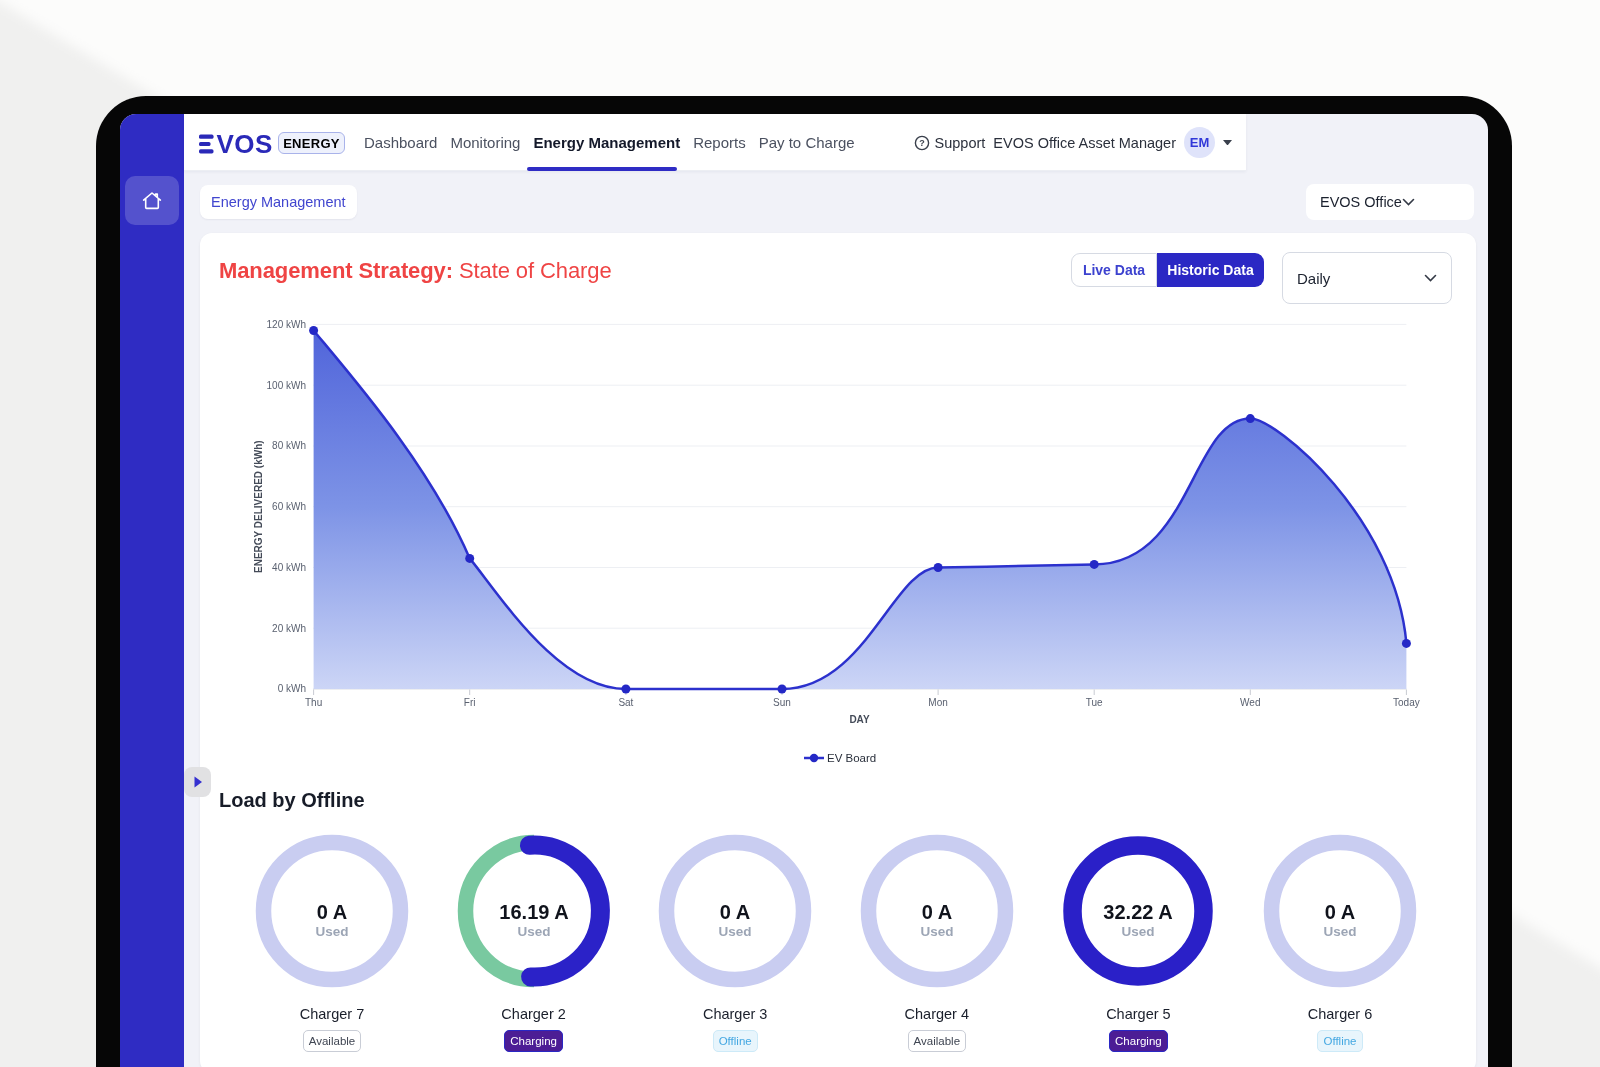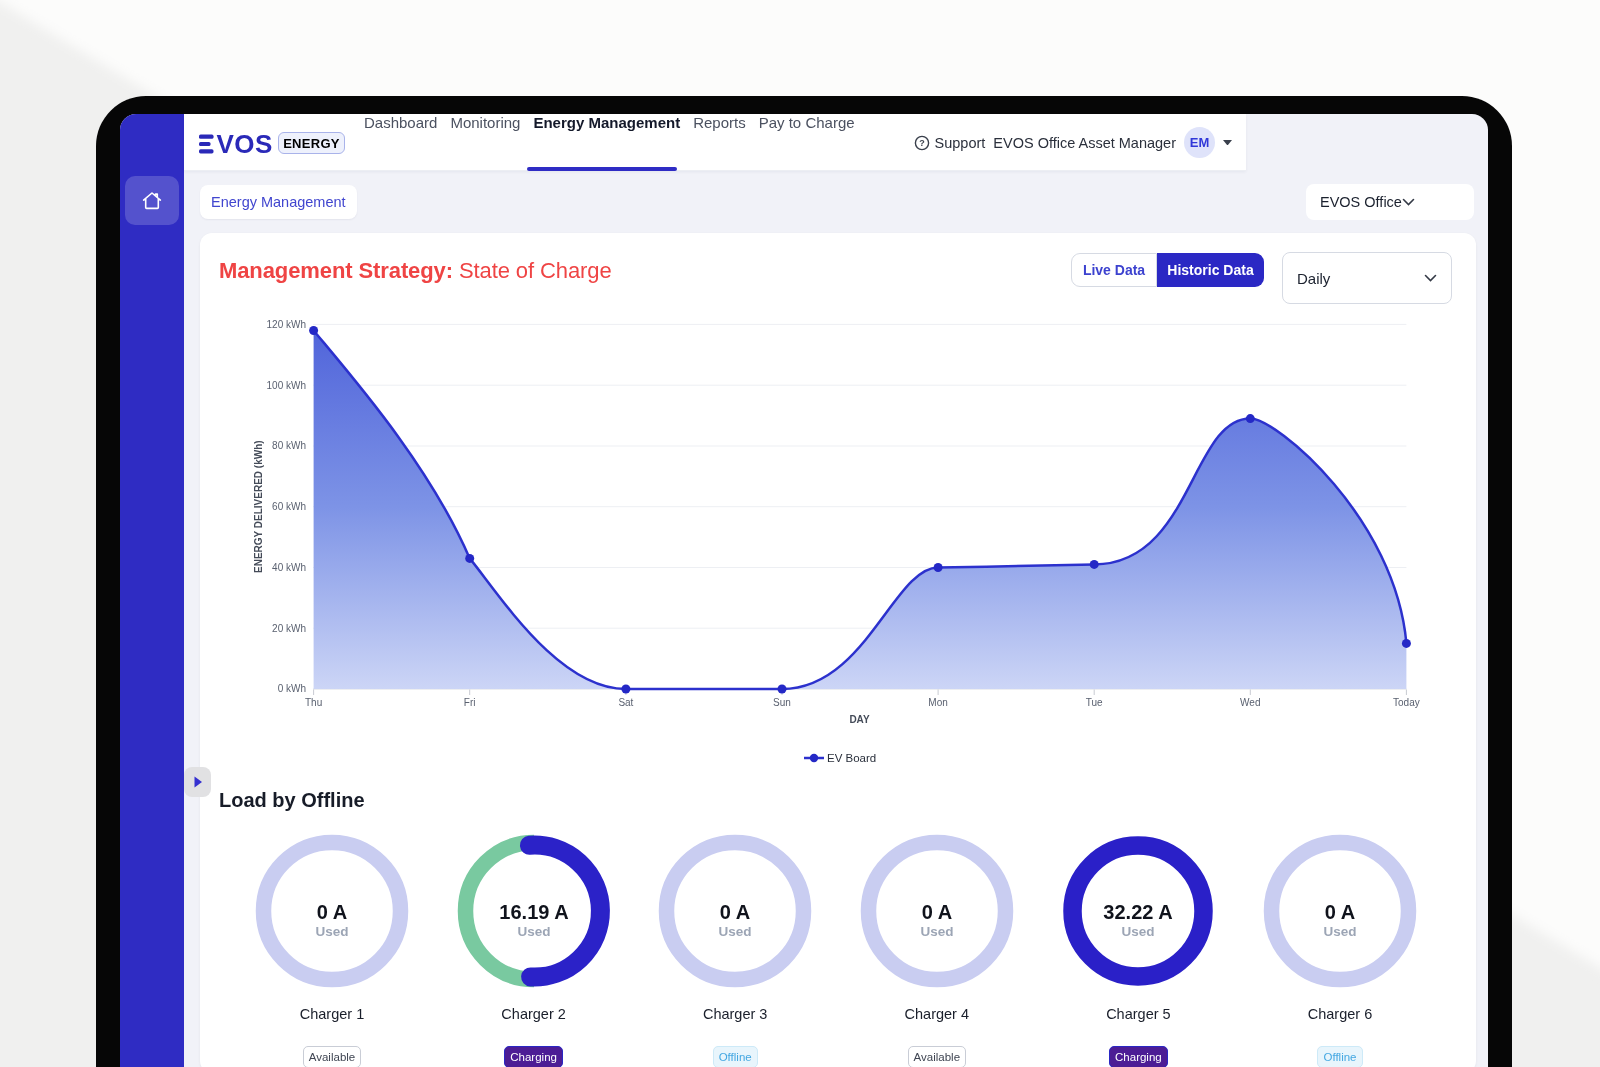--- a/index.html
+++ b/index.html
@@ -3,39 +3,39 @@
 <style>
 *{margin:0;padding:0;box-sizing:border-box}
 html,body{width:1600px;height:1067px;overflow:hidden}
 body{font-family:"Liberation Sans",sans-serif;position:relative;background:#f0f0ef}
 #bg{position:absolute;left:0;top:0}
 #frame{position:absolute;left:96px;top:96px;width:1416px;height:1100px;background:#060606;border-radius:50px}
 #screen{position:absolute;left:120px;top:114px;width:1368px;height:953px;background:#f1f2f8;border-radius:16px 16px 0 0;overflow:hidden}
 #sidebar{position:absolute;left:0;top:0;width:64px;height:953px;background:#2f2cc3}
 #homebtn{position:absolute;left:5px;top:62px;width:54px;height:49px;background:rgba(255,255,255,.18);border-radius:10px;display:flex;align-items:center;justify-content:center}
 #navbar{position:absolute;left:64px;top:0;width:1062px;height:57px;background:#fff;box-shadow:0 1px 3px rgba(25,35,80,0.06);border-bottom:1px solid #eceef3}
-.navlinks{position:absolute;left:180px;top:0;height:57px;display:flex;gap:13px;font-size:15px;color:#4b5160}
+.navlinks{position:absolute;left:180px;top:0;height:57px;display:flex;align-items:center;gap:13px;font-size:15px;color:#4b5160}
 .navlinks .act{font-weight:bold;color:#14192a}
 #underline{position:absolute;left:343px;top:53px;width:150px;height:4px;background:#2f2cc4;border-radius:2px}
 #navright{position:absolute;right:14px;top:0;height:57px;display:flex;align-items:center;gap:8px;font-size:14.5px;color:#2b303c}
 #avatar{width:31px;height:31px;flex-shrink:0;border-radius:50%;background:#dfe3fa;color:#3138d8;font-weight:bold;font-size:13px;display:flex;align-items:center;justify-content:center}
 #crumb{position:absolute;left:80px;top:71px;height:34px;background:#fff;border-radius:8px;box-shadow:0 1px 2px rgba(20,25,60,.06);display:flex;align-items:center;padding:0 11px;font-size:14.5px;color:#4146cf}
 #sitesel{position:absolute;left:1186px;top:70px;width:168px;height:36px;background:#fff;border-radius:8px;display:flex;align-items:center;padding:0 14px;font-size:14.5px;color:#1b212e;justify-content:flex-start}
 #card{position:absolute;left:80px;top:119px;width:1276px;height:840px;background:#fff;border-radius:12px;box-shadow:0 1px 3px rgba(16,24,40,.06)}
 #title{position:absolute;left:19px;top:25px;font-size:22px;color:#ef4444;letter-spacing:-0.1px}
 #toggle{position:absolute;left:871px;top:20px;height:34px;display:flex;font-size:14px;font-weight:bold}
 #livebtn{width:86px;border:1px solid #d6dae3;border-radius:9px 0 0 9px;background:#fff;color:#3c42cf;display:flex;align-items:center;justify-content:center}
 #histbtn{width:107px;border-radius:0 9px 9px 0;background:#2b28c4;color:#fff;display:flex;align-items:center;justify-content:center}
 #dailysel{position:absolute;left:1082px;top:19px;width:170px;height:52px;border:1px solid #d6dae3;border-radius:8px;background:#fff;display:flex;align-items:center;justify-content:space-between;padding:0 14px;font-size:15px;color:#1b212e}
 #loadhdr{position:absolute;left:19px;top:556px;font-size:20px;font-weight:bold;color:#171c28}
 #arrowbtn{position:absolute;left:64px;top:653px;width:27px;height:30px;background:#e1e1e3;border-radius:8px;display:flex;align-items:center;justify-content:center;z-index:5}
 .donuts{position:absolute;left:0;top:593px;width:1276px;height:360px}
 .dcol{position:absolute;width:202px;text-align:center}
 .dname{margin-top:6px;font-size:14.5px;color:#1a1f2b}
-.chip{display:inline-block;margin-top:24px;height:22px;border-radius:5px;font-size:11.5px;padding:0 5px;border:1px solid transparent;line-height:20px}
+.chip{display:inline-block;margin-top:8px;height:22px;border-radius:5px;font-size:11.5px;padding:0 5px;border:1px solid transparent;line-height:20px}
 .chip.avail{border-color:#c9cdd6;color:#3f4552;background:#fff}
 .chip.charging{background:#4c1d95;color:#fff;border-color:#2a27c4}
 .chip.offline{background:#e8f5fc;color:#45a8e2;border-color:#cdeaf8}
 </style></head>
 <body>
 <svg id="bg" width="1600" height="1067">
     <defs>
       <filter id="sb" x="-5%" y="-5%" width="110%" height="110%">
         <feGaussianBlur stdDeviation="6"></feGaussianBlur>
       </filter>
@@ -170,21 +170,21 @@
 
     <div id="loadhdr">Load by Offline</div>
 
     <div class="donuts">
       <div class="dcol" style="left:31px">
         <svg width="170" height="170" viewBox="0 0 170 170">
             <circle cx="85" cy="85" r="68.5" fill="none" stroke="#c9cdf1" stroke-width="15.5"></circle>
             <text x="85" y="92.5" text-anchor="middle" font-size="20" font-weight="bold" fill="#10131c">0 A</text>
             <text x="85" y="110" text-anchor="middle" font-size="13.5" font-weight="bold" fill="#9ca5b5">Used</text>
           </svg>
-        <div class="dname">Charger 1</div><span class="chip avail">Available</span>
+        <div class="dname">Charger 7</div><span class="chip avail">Available</span>
       </div>
       <div class="dcol" style="left:232.6px">
         <svg width="170" height="170" viewBox="0 0 170 170">
             <path d="M85 16.5 A68.5 68.5 0 0 0 85 153.5" fill="none" stroke="#79c9a0" stroke-width="15.5"></path>
             <path d="M80.4 19.2 A66 66 0 1 1 81.6 150.9" fill="none" stroke="#2b22c8" stroke-width="19" stroke-linecap="round"></path>
             <text x="85" y="92.5" text-anchor="middle" font-size="20" font-weight="bold" fill="#10131c">16.19 A</text>
             <text x="85" y="110" text-anchor="middle" font-size="13.5" font-weight="bold" fill="#9ca5b5">Used</text>
           </svg>
         <div class="dname">Charger 2</div><span class="chip charging">Charging</span>
       </div>

